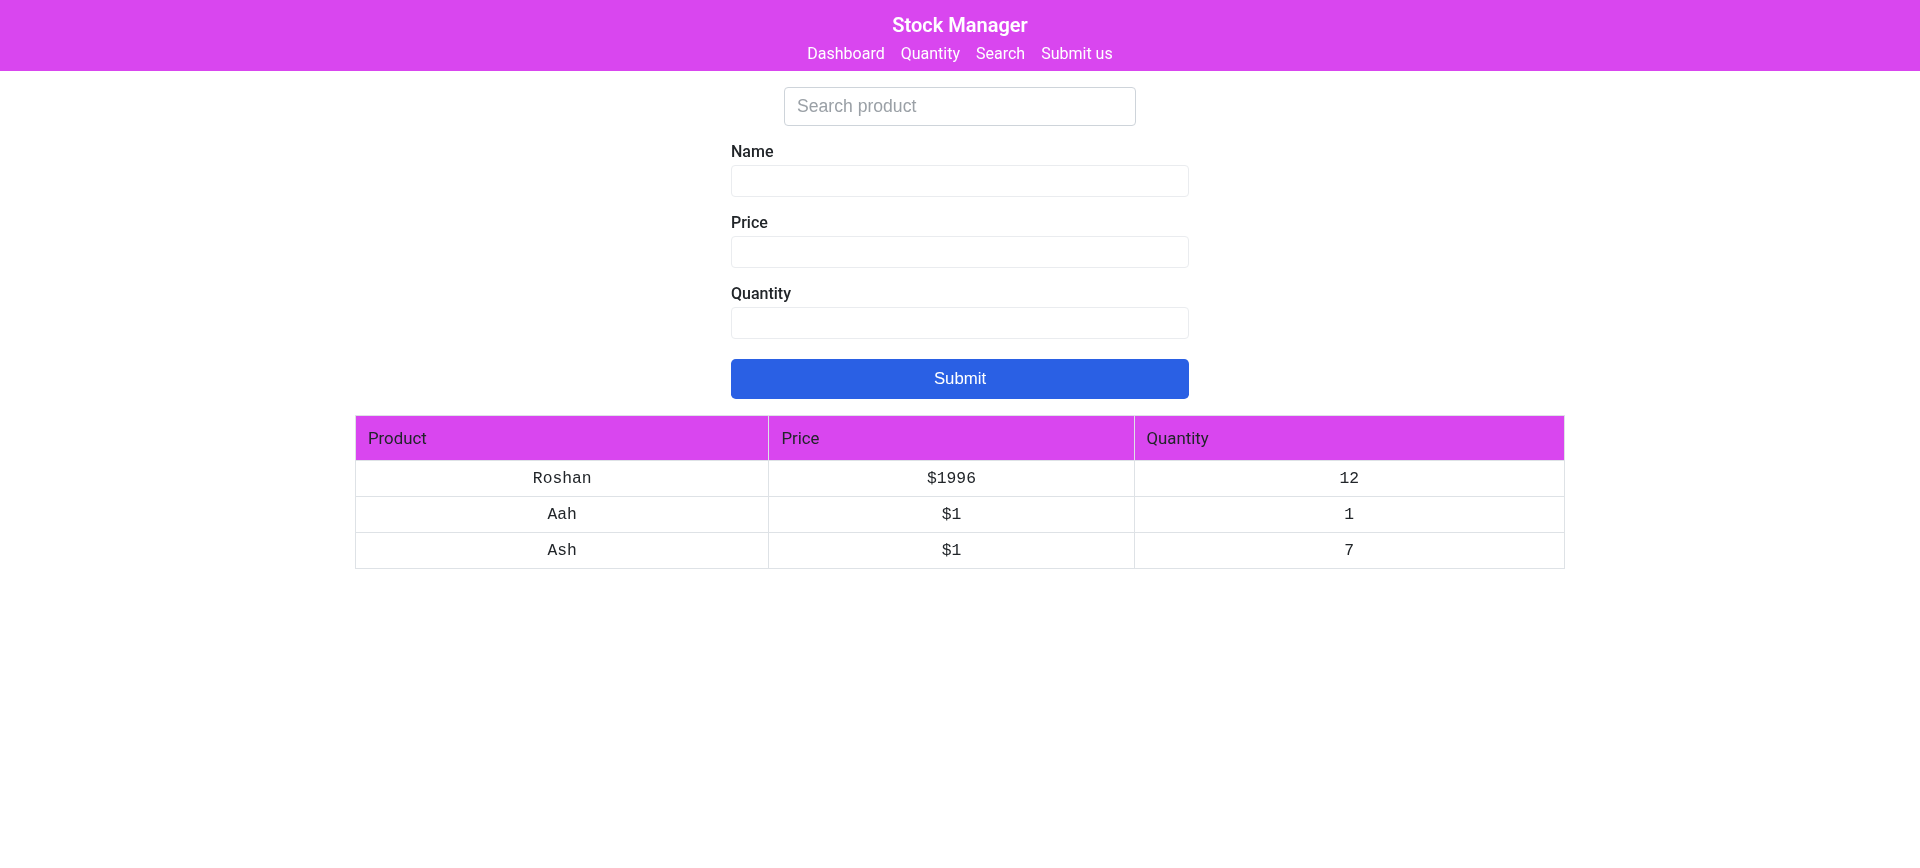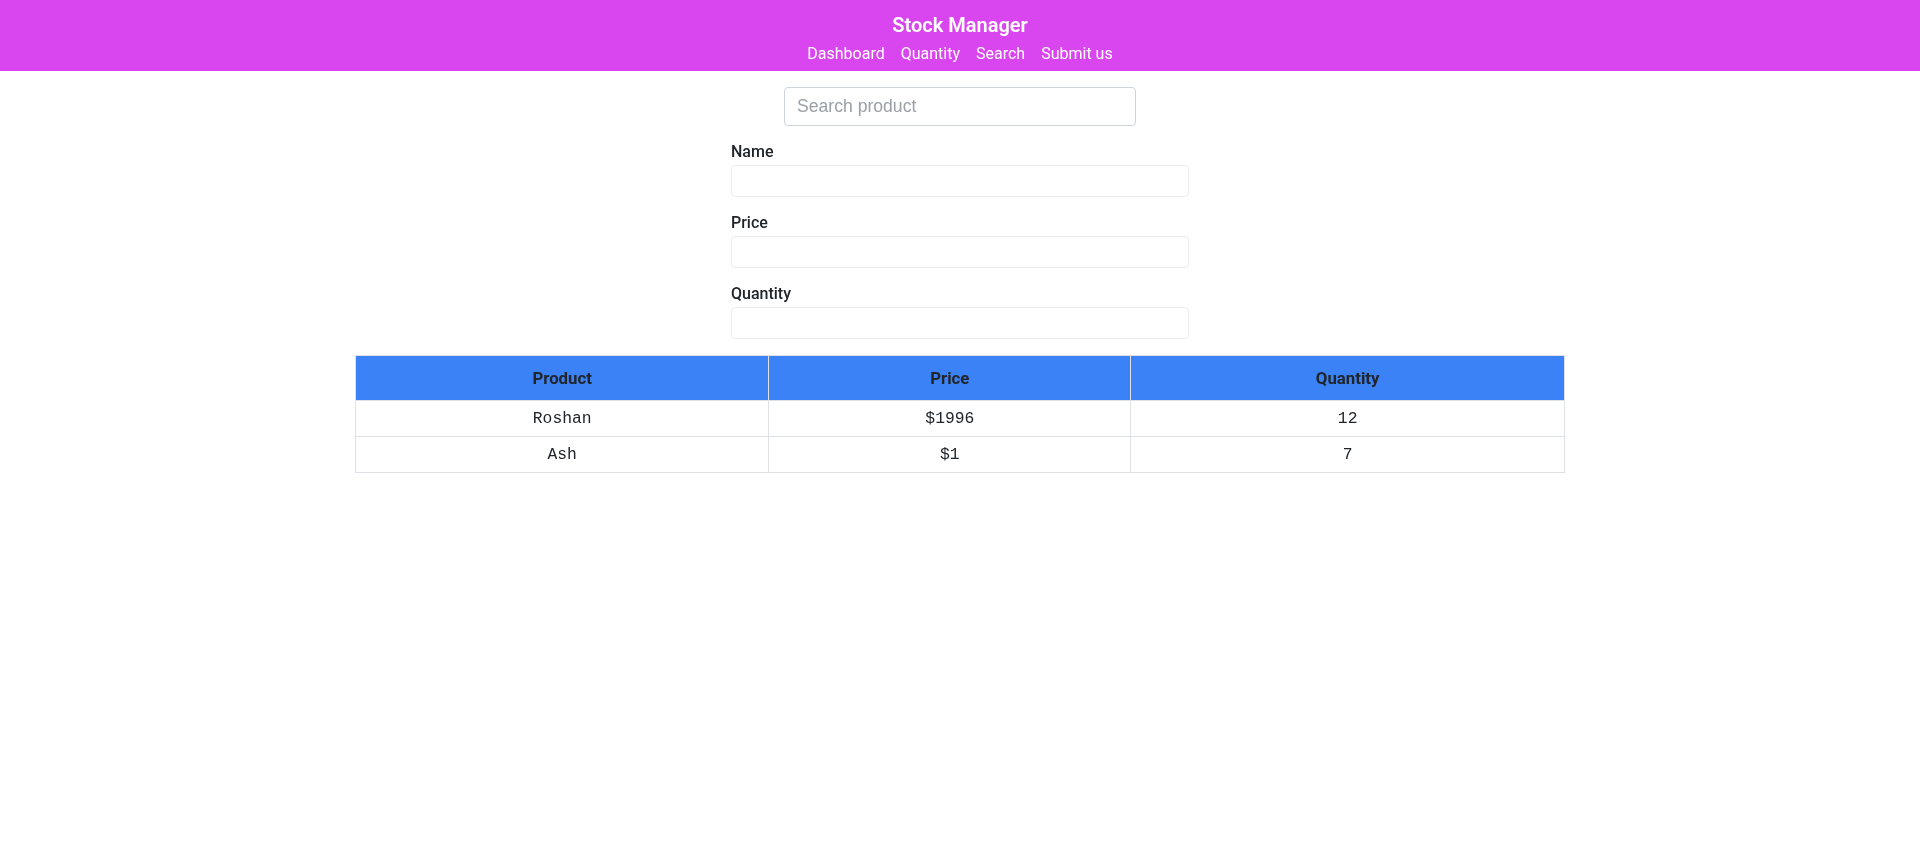--- a/index.html
+++ b/index.html
@@ -94,25 +94,25 @@
       cursor: pointer;
       margin-top: 0.25rem;
     }
     .table {
       width: 100%;
       border-collapse: collapse;
       margin-top: 1rem;
       border: 1px solid #dee2e6;
     }
     .table thead th {
-      background-color: #3b82f6;
+      background-color: #d946ef;
       border: 1px solid #dee2e6;
       padding: 0.75rem;
-      text-align: center;
-      font-weight: 700;
+      text-align: left;
+      font-weight: 400;
       font-size: 1.05rem;
     }
     .table tbody td {
       border: 1px solid #dee2e6;
       padding: 0.5rem 0.75rem;
       text-align: center;
       font-size: 1.02rem;
       font-family: Liberation Mono, monospace;
     }
   </style>
@@ -140,36 +140,42 @@
       <input type="text" class="form-control" value="" style="">
     </div>
     <div class="form-group">
       <label class="form-label">Price</label>
       <input type="text" class="form-control" value="" style="">
     </div>
     <div class="form-group">
       <label class="form-label">Quantity</label>
       <input type="text" class="form-control" value="" style="">
     </div>
+    <button class="btn-submit">Submit</button>
   </div>
 
   <table class="table">
     <thead>
       <tr>
         <th>Product</th>
         <th>Price</th>
         <th>Quantity</th>
       </tr>
     </thead>
     <tbody>
       <tr>
         <td>Roshan</td>
         <td>$1996</td>
         <td>12</td>
       </tr>
       <tr>
+        <td>Aah</td>
+        <td>$1</td>
+        <td>1</td>
+      </tr>
+      <tr>
         <td>Ash</td>
         <td>$1</td>
         <td>7</td>
       </tr>
     </tbody>
   </table>
 </div>
 
 </body></html>

